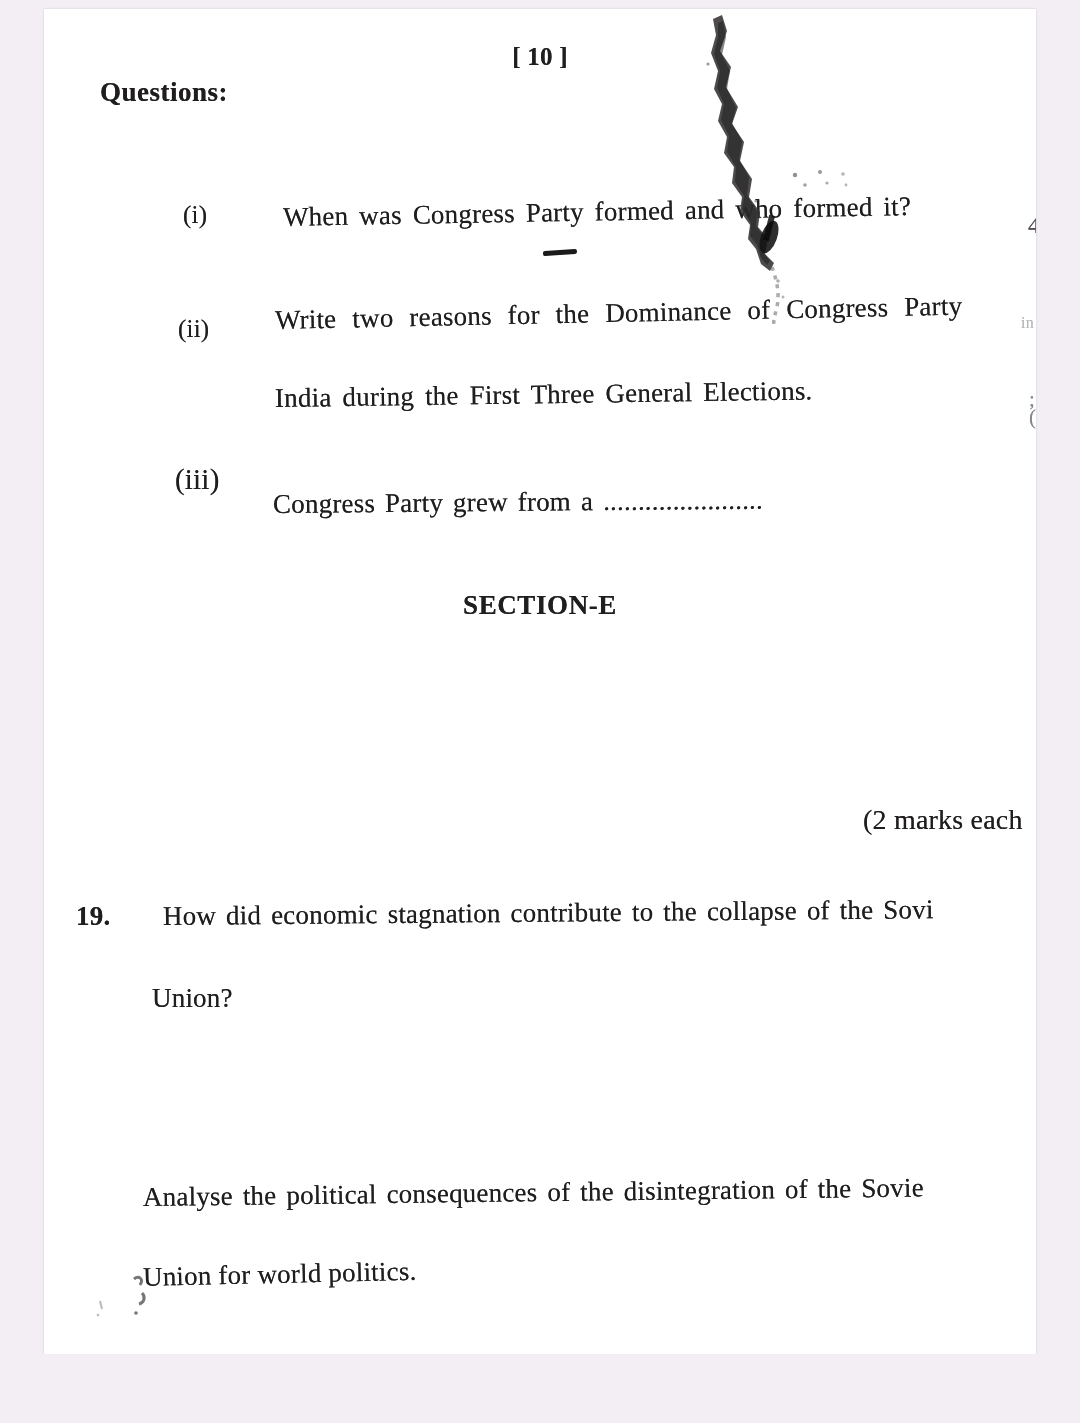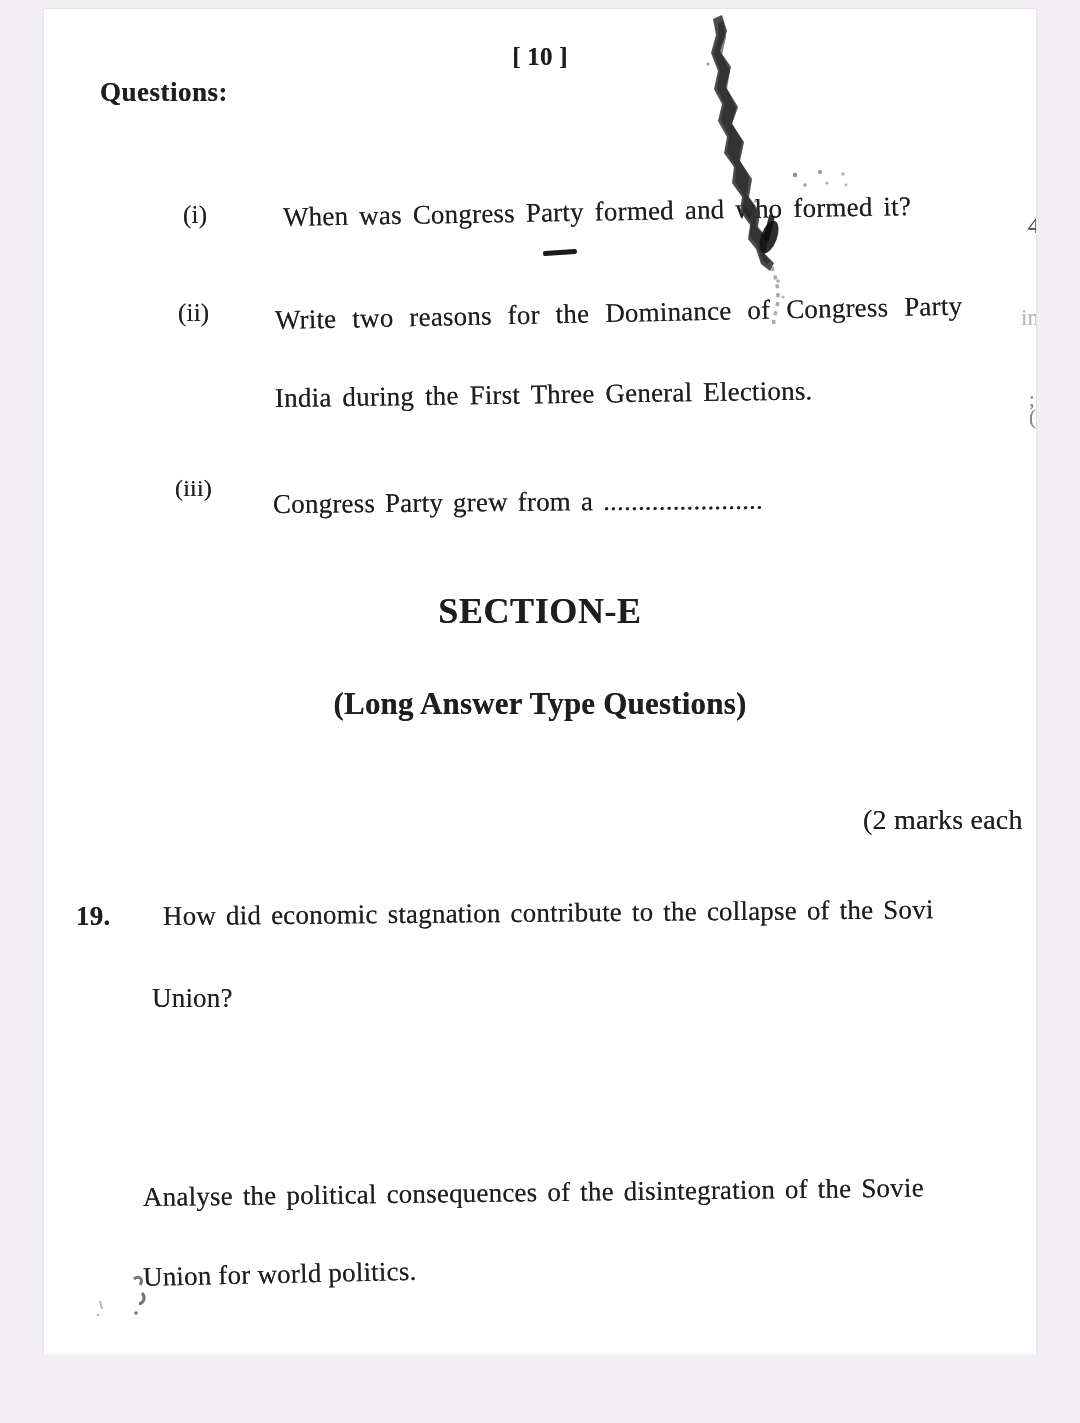--- a/index.html
+++ b/index.html
@@ -52,41 +52,40 @@
   <div class="paper">
 
     <div class="line bold center" style="top:34px;font-size:25px;">[ 10 ]</div>
 
     <div class="line bold" style="left:56px;top:68px;font-size:27px;letter-spacing:.5px;">Questions:</div>
 
     <div class="line" style="left:139px;top:192px;font-size:25px;">(i)</div>
     <div class="line" style="left:239px;top:193px;word-spacing:4px;transform:rotate(-1deg);transform-origin:left center;">When was Congress Party formed and who formed it?</div>
     <div class="dash-mark"></div>
 
-    <div class="line" style="left:134px;top:290px;font-size:25px;">(ii)</div>
+    <div class="line" style="left:134px;top:306px;font-size:25px;">(ii)</div>
     <div class="line" style="left:231px;top:296px;word-spacing:9px;transform:rotate(-1.2deg);transform-origin:left center;">Write two reasons for the Dominance of Congress Party</div>
     <div class="line" style="left:231px;top:374px;word-spacing:4px;transform:rotate(-0.8deg);transform-origin:left center;">India during the First Three General Elections.</div>
 
-    <div class="line" style="left:131px;top:466px;font-size:24px;">(iii)</div>
+    <div class="line" style="left:131px;top:454px;font-size:29px;">(iii)</div>
     <div class="line" style="left:229px;top:480px;word-spacing:3px;transform:rotate(-0.5deg);transform-origin:left center;">Congress Party grew from a .......................</div>
 
-    <div class="line bold center" style="top:581px;font-size:36px;letter-spacing:.6px;">SECTION-E</div>
-    <div class="line bold center" style="top:677px;font-size:31px;">(Long Answer Type Questions)</div>
+    <div class="line bold center" style="top:581px;font-size:27px;letter-spacing:.6px;">SECTION-E</div>
     <div class="line" style="left:819px;top:795px;font-size:28px;">(2 marks each</div>
 
     <div class="line bold" style="left:24px;top:892px;margin-left:8px;">19.</div>
     <div class="line" style="left:119px;top:892px;word-spacing:3px;transform:rotate(-0.5deg);transform-origin:left center;">How did economic stagnation contribute to the collapse of the Sovi</div>
     <div class="line" style="left:108px;top:974px;">Union?</div>
 
 
     <div class="line" style="left:99px;top:1173px;word-spacing:3px;transform:rotate(-0.7deg);transform-origin:left center;">Analyse the political consequences of the disintegration of the Sovie</div>
     <div class="line" style="left:99px;top:1253px;transform:rotate(-1.3deg);transform-origin:left center;">Union for world politics.</div>
 
     <div class="line edge-glyph" style="left:984px;top:203px;font-size:24px;opacity:.8;">4</div>
-    <div class="line edge-glyph faint" style="left:977px;top:296px;font-size:23px;">in</div>
+    <div class="line edge-glyph faint" style="left:977px;top:305px;font-size:16px;">in</div>
     <div class="line edge-glyph" style="left:985px;top:378px;font-size:21px;opacity:.55;">;</div>
     <div class="line edge-glyph" style="left:985px;top:396px;font-size:21px;opacity:.55;">(</div>
 
     <svg style="left:630px;top:0;" width="220" height="320" viewBox="0 0 220 320">
       <defs>
         <filter id="rough">
             <feGaussianBlur stdDeviation="0.7"></feGaussianBlur>
           </filter>
       </defs>
       <g filter="url(#rough)">

